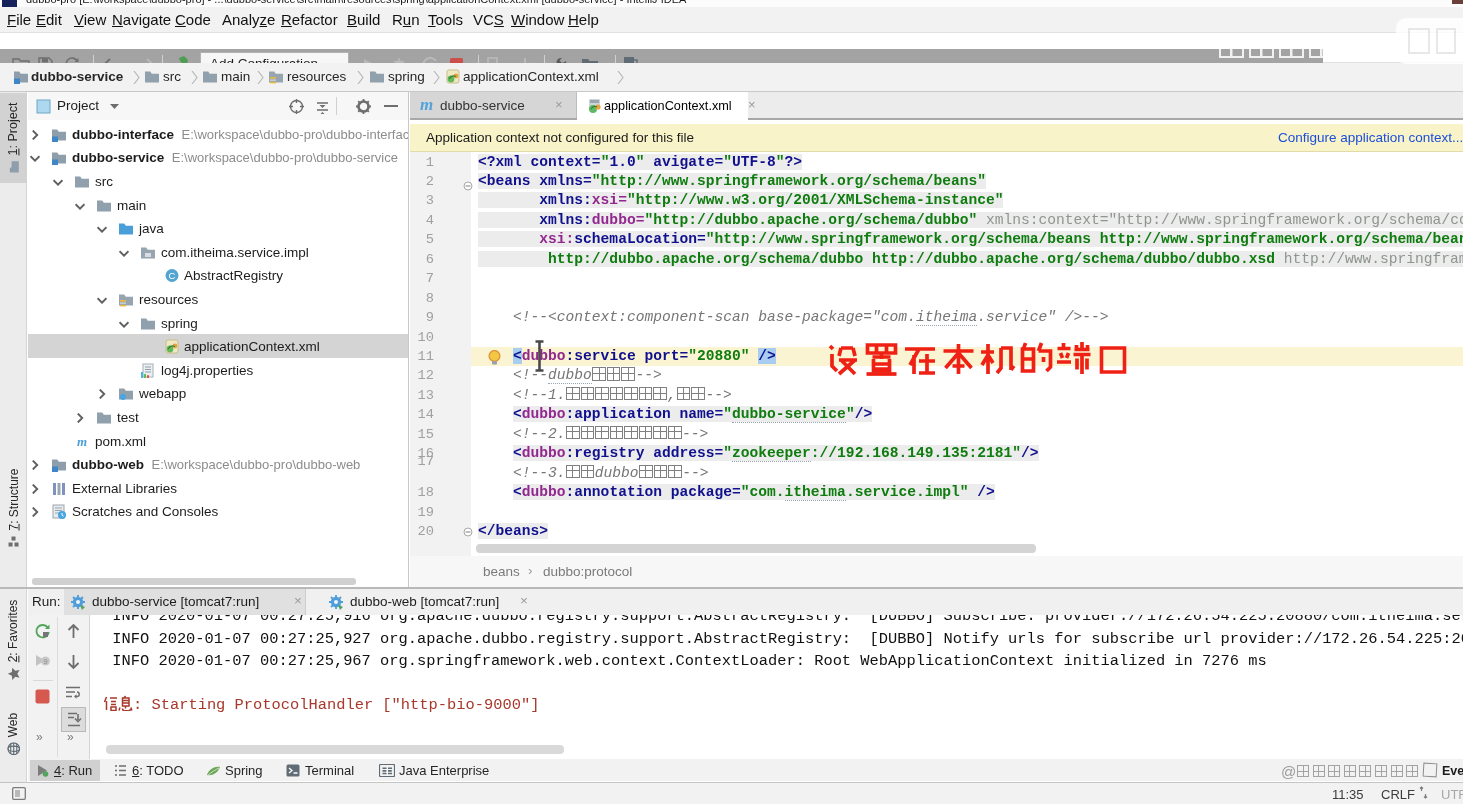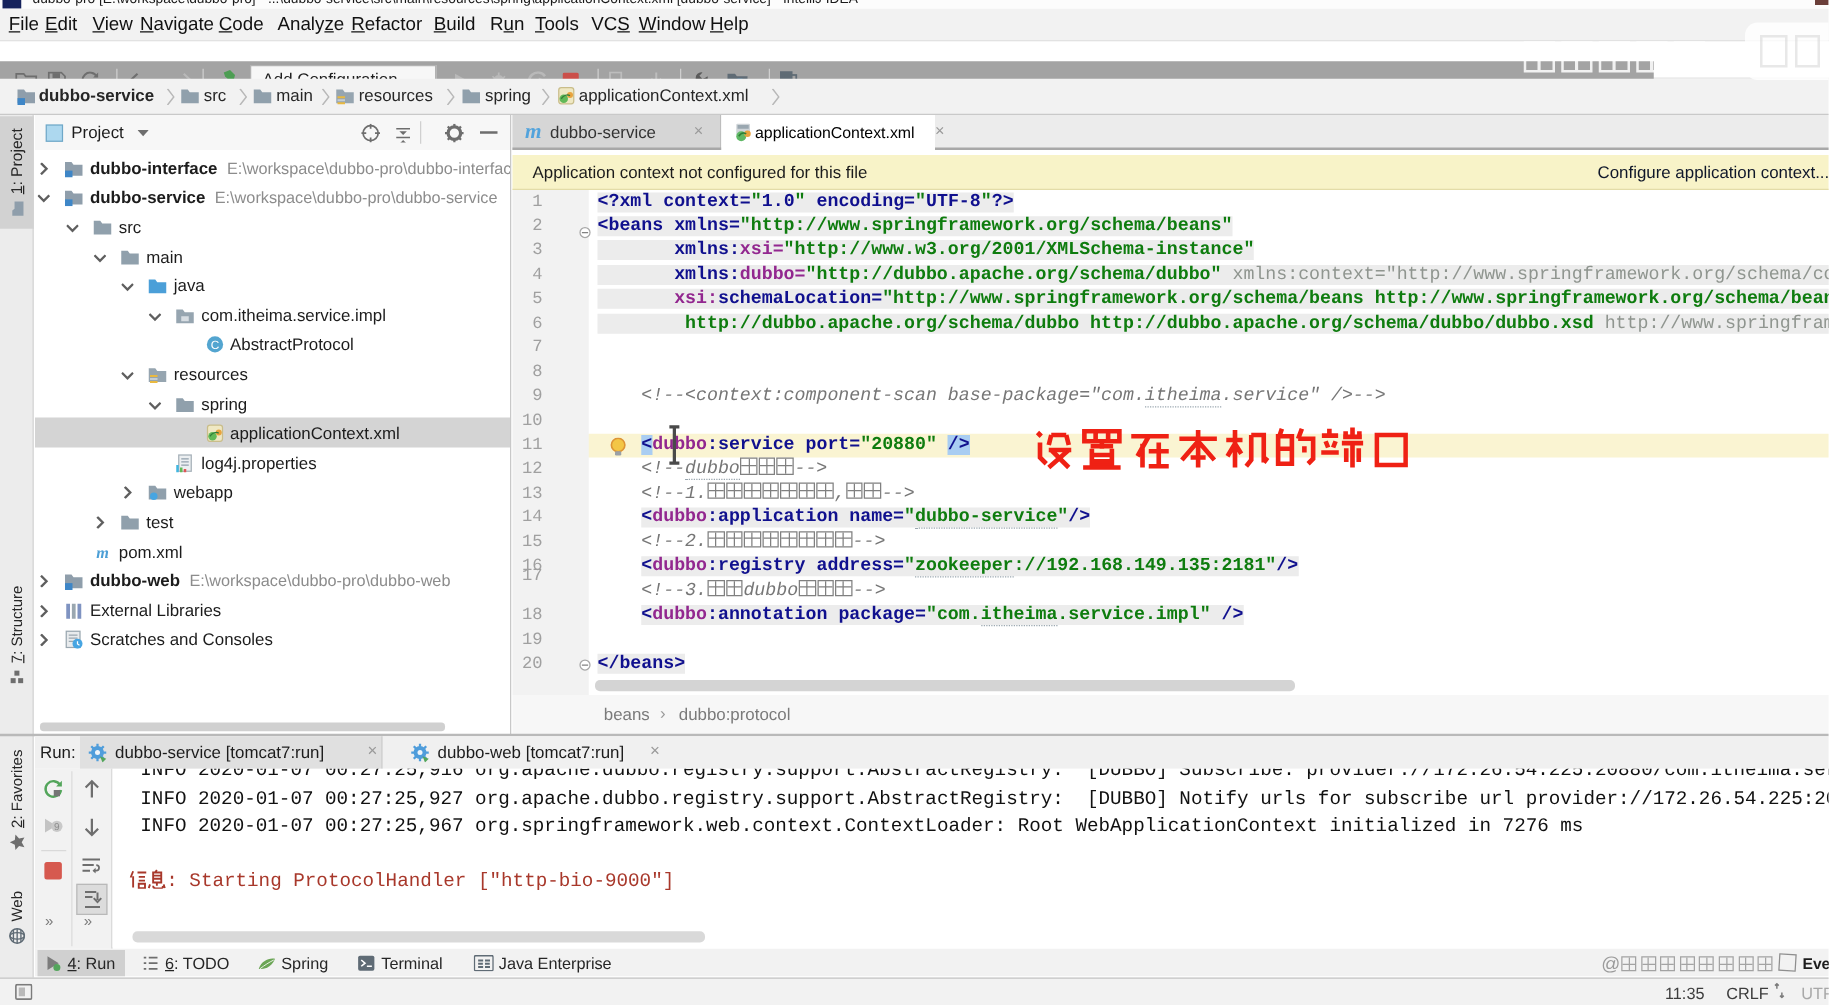--- a/index.html
+++ b/index.html
@@ -324,21 +324,21 @@
         </svg>
     <svg class="ticon" style="left:112px;top:152.7px" width="16" height="15" viewBox="0 0 16 15">
           <path d="M1 2.5h5.2l1.6 2.2H15v8.8H1z" fill="#96a5b0"></path>
           <rect x="5" y="8" width="6" height="4" fill="#d7dde2"></rect>
         </svg>
     <div class="trow" style="left:133px;top:148.7px">com.itheima.service.impl</div>
     <svg class="ticon" style="left:136px;top:176.3px" width="16" height="15" viewBox="0 0 16 15">
           <circle cx="8" cy="7.5" r="6.5" fill="#53a5d0"></circle>
           <text x="8" y="11" font-size="9.5" font-family="Liberation Sans" fill="#fff" text-anchor="middle">C</text>
         </svg>
-    <div class="trow" style="left:156px;top:172.3px">AbstractProtocol</div>
+    <div class="trow" style="left:156px;top:172.3px">AbstractRegistry</div>
     <svg class="chev" style="left:69px;top:203.9px" width="10" height="10" viewBox="0 0 9 9">
           <path d="M0.5 2l4 4 4-4" fill="none" stroke="#5f5f5f" stroke-width="1.7"></path>
         </svg>
     <svg class="ticon" style="left:90px;top:199.9px" width="16" height="15" viewBox="0 0 16 15">
           <path d="M1 2.5h5.2l1.6 2.2H15v8.8H1z" fill="#96a5b0"></path>
           <rect x="2" y="8" width="6" height="1.6" fill="#e9b940"></rect>
           <rect x="2" y="10.4" width="6" height="1.6" fill="#c5cdd3"></rect>
           <rect x="2" y="12.8" width="6" height="1.6" fill="#e9b940"></rect>
         </svg>
     <div class="trow" style="left:111px;top:195.9px">resources</div>
@@ -428,21 +428,21 @@
         <circle cx="6" cy="11" r="4" fill="#5fb865"></circle>
         <circle cx="11" cy="9" r="2.6" fill="#e8a33d"></circle>
         <path d="M4 11c1.5-2.5 4-3 6-2" stroke="#2f7d36" stroke-width="1.2" fill="none"></path>
       </svg>
   <span class="abs" style="left:194px;top:7px;font-size:12.7px;color:#000">applicationContext.xml</span>
   <span class="abs" style="left:338px;top:5px;font-size:13px;color:#9a9a9a">×</span>
 </div>
 
 <div class="abs" id="banner">
   <span class="abs" style="left:16px;top:6px">Application context not configured for this file</span>
-  <span class="abs" style="left:868px;top:6px;color:#0f172a">Configure application context...</span>
+  <span class="abs" style="left:868px;top:6px;color:#1d4ed8">Configure application context...</span>
 </div>
 
 <div class="abs" style="left:410px;top:152px;width:1053px;height:404px;background:#fff"></div>
 <div class="abs" id="caretrow"></div>
 <div class="abs" id="gutter">
   <div class="lnum" style="top:0.5px">1</div>
   <div class="lnum" style="top:19.95px">2</div>
   <div class="lnum" style="top:39.4px">3</div>
   <div class="lnum" style="top:58.85px">4</div>
   <div class="lnum" style="top:78.3px">5</div>
@@ -464,21 +464,21 @@
   <svg class="abs" style="left:53px;top:29px" width="10" height="10" viewBox="0 0 10 10">
         <circle cx="5" cy="5" r="4" fill="#fff" stroke="#a7a7a7"></circle>
         <path d="M2.5 5h5" stroke="#818181"></path>
       </svg>
   <svg class="abs" style="left:53px;top:375px" width="10" height="10" viewBox="0 0 10 10">
         <circle cx="5" cy="5" r="4" fill="#fff" stroke="#a7a7a7"></circle>
         <path d="M2.5 5h5" stroke="#818181"></path>
       </svg>
 </div>
 <div class="abs" id="codearea">
-  <div class="cl" style="top:0px"><span class="bgl"><span class="tg">&lt;?xml</span> <span class="tg">context=</span><span class="st">"</span><span class="tg">1.0</span><span class="st">"</span> <span class="tg">encoding=</span><span class="st">"</span><span class="tg">UTF-8</span><span class="st">"</span><span class="tg">?&gt;</span></span></div>
+  <div class="cl" style="top:0px"><span class="bgl"><span class="tg">&lt;?xml</span> <span class="tg">context=</span><span class="st">"</span><span class="tg">1.0</span><span class="st">"</span> <span class="tg">avigate=</span><span class="st">"</span><span class="tg">UTF-8</span><span class="st">"</span><span class="tg">?&gt;</span></span></div>
   <div class="cl" style="top:19.45px"><span class="bgl"><span class="tg">&lt;beans</span> <span class="tg">xmlns=</span><span class="st">"http://www.springframework.org/schema/beans"</span></span></div>
   <div class="cl" style="top:38.9px"><span class="bgl">       <span class="tg">xmlns:</span><span class="pf">xsi=</span><span class="st">"http://www.w3.org/2001/XMLSchema-instance"</span></span></div>
   <div class="cl" style="top:58.35px"><span class="bgl">       <span class="tg">xmlns:</span><span class="pf">dubbo=</span><span class="st">"http://dubbo.apache.org/schema/dubbo"</span> <span class="gy">xmlns:context="http://www.springframework.org/schema/context"</span></span></div>
   <div class="cl" style="top:77.8px"><span class="bgl">       <span class="pf">xsi:</span><span class="tg">schemaLocation=</span><span class="st">"http://www.springframework.org/schema/beans http://www.springframework.org/schema/beans/spring-beans.xsd</span></span></div>
   <div class="cl" style="top:97.25px"><span class="bgl">        <span class="st">http://dubbo.apache.org/schema/dubbo http://dubbo.apache.org/schema/dubbo/dubbo.xsd</span> <span class="gy">http://www.springframework.org/schema/context</span></span></div>
   <div class="cl" style="top:155.6px">    <span class="cm">&lt;!--&lt;context:component-scan base-package="com.<span class="ty">itheima</span>.service" /&gt;--&gt;</span></div>
   <div class="cl" style="top:194.5px">    <span class="selblue tg">&lt;</span><span class="pf">dubbo</span><span class="tg">:service</span> <span class="tg">port=</span><span class="st">"20880"</span> <span class="selblue tg">/&gt;</span></div>
   <div class="cl" style="top:213.95px">    <span class="cm">&lt;!--<i class="ty">dubbo</i><span class="zh"></span><span class="zh"></span><span class="zh"></span>--&gt;</span></div>
   <div class="cl" style="top:233.4px">    <span class="cm">&lt;!--1.<span class="zh"></span><span class="zh"></span><span class="zh"></span><span class="zh"></span><span class="zh"></span><span class="zh"></span><span class="zh"></span>,<span class="zh"></span><span class="zh"></span>--&gt;</span></div>
   <div class="cl" style="top:252.85px">    <span class="bgl"><span class="tg">&lt;<span class="pf">dubbo</span>:application</span> <span class="tg">name=</span><span class="st">"<span class="ty">dubbo-service</span>"</span><span class="tg">/&gt;</span></span></div>

